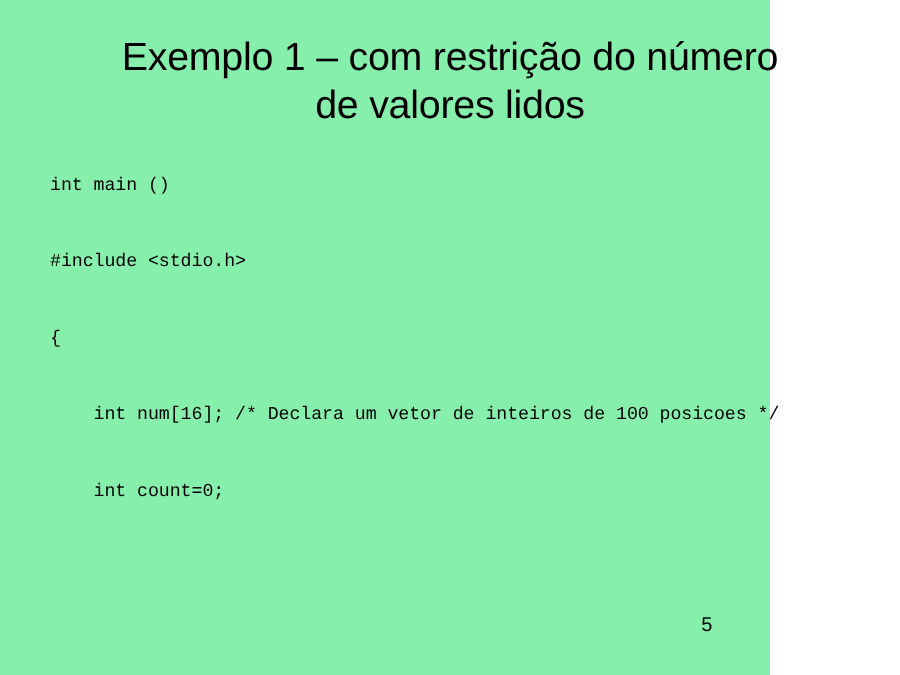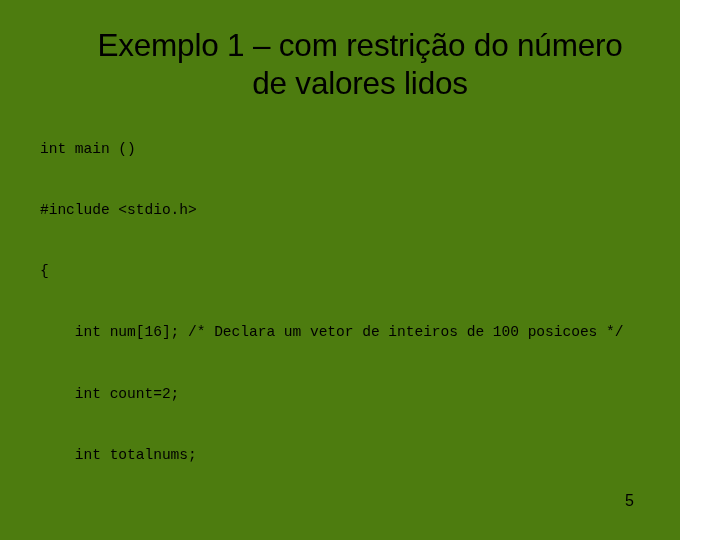--- a/index.html
+++ b/index.html
@@ -8,23 +8,23 @@
   }
   body {
     width: 720px;
     height: 540px;
     background: #ffffff;
     font-family: "Liberation Sans", sans-serif;
     overflow: hidden;
   }
   .slide {
     position: relative;
-    width: 680px;
+    width: 616px;
     height: 540px;
-    background: #4d7c0f;
+    background: #86efac;
   }
   .slide-title {
     position: absolute;
     left: 36px;
     top: 26px;
     width: 648px;
     text-align: center;
     font-family: "Liberation Sans", sans-serif;
     font-size: 31.5px;
     line-height: 38px;
@@ -66,22 +66,21 @@
 <div class="slide">
 
   <div class="slide-title">Exemplo 1 – com restrição do número
 de valores lidos</div>
 
   <div class="code-block">
     <span class="code-line">int main ()</span>
     <span class="code-line">#include &lt;stdio.h&gt;</span>
     <span class="code-line">{</span>
     <span class="code-line">    int num[16]; /* Declara um vetor de inteiros de 100 posicoes */</span>
-    <span class="code-line">    int count=2;</span>
-    <span class="code-line">    int totalnums;</span>
+    <span class="code-line">    int count=0;</span>
     
     
     
     
     
     
     
     
     
     

